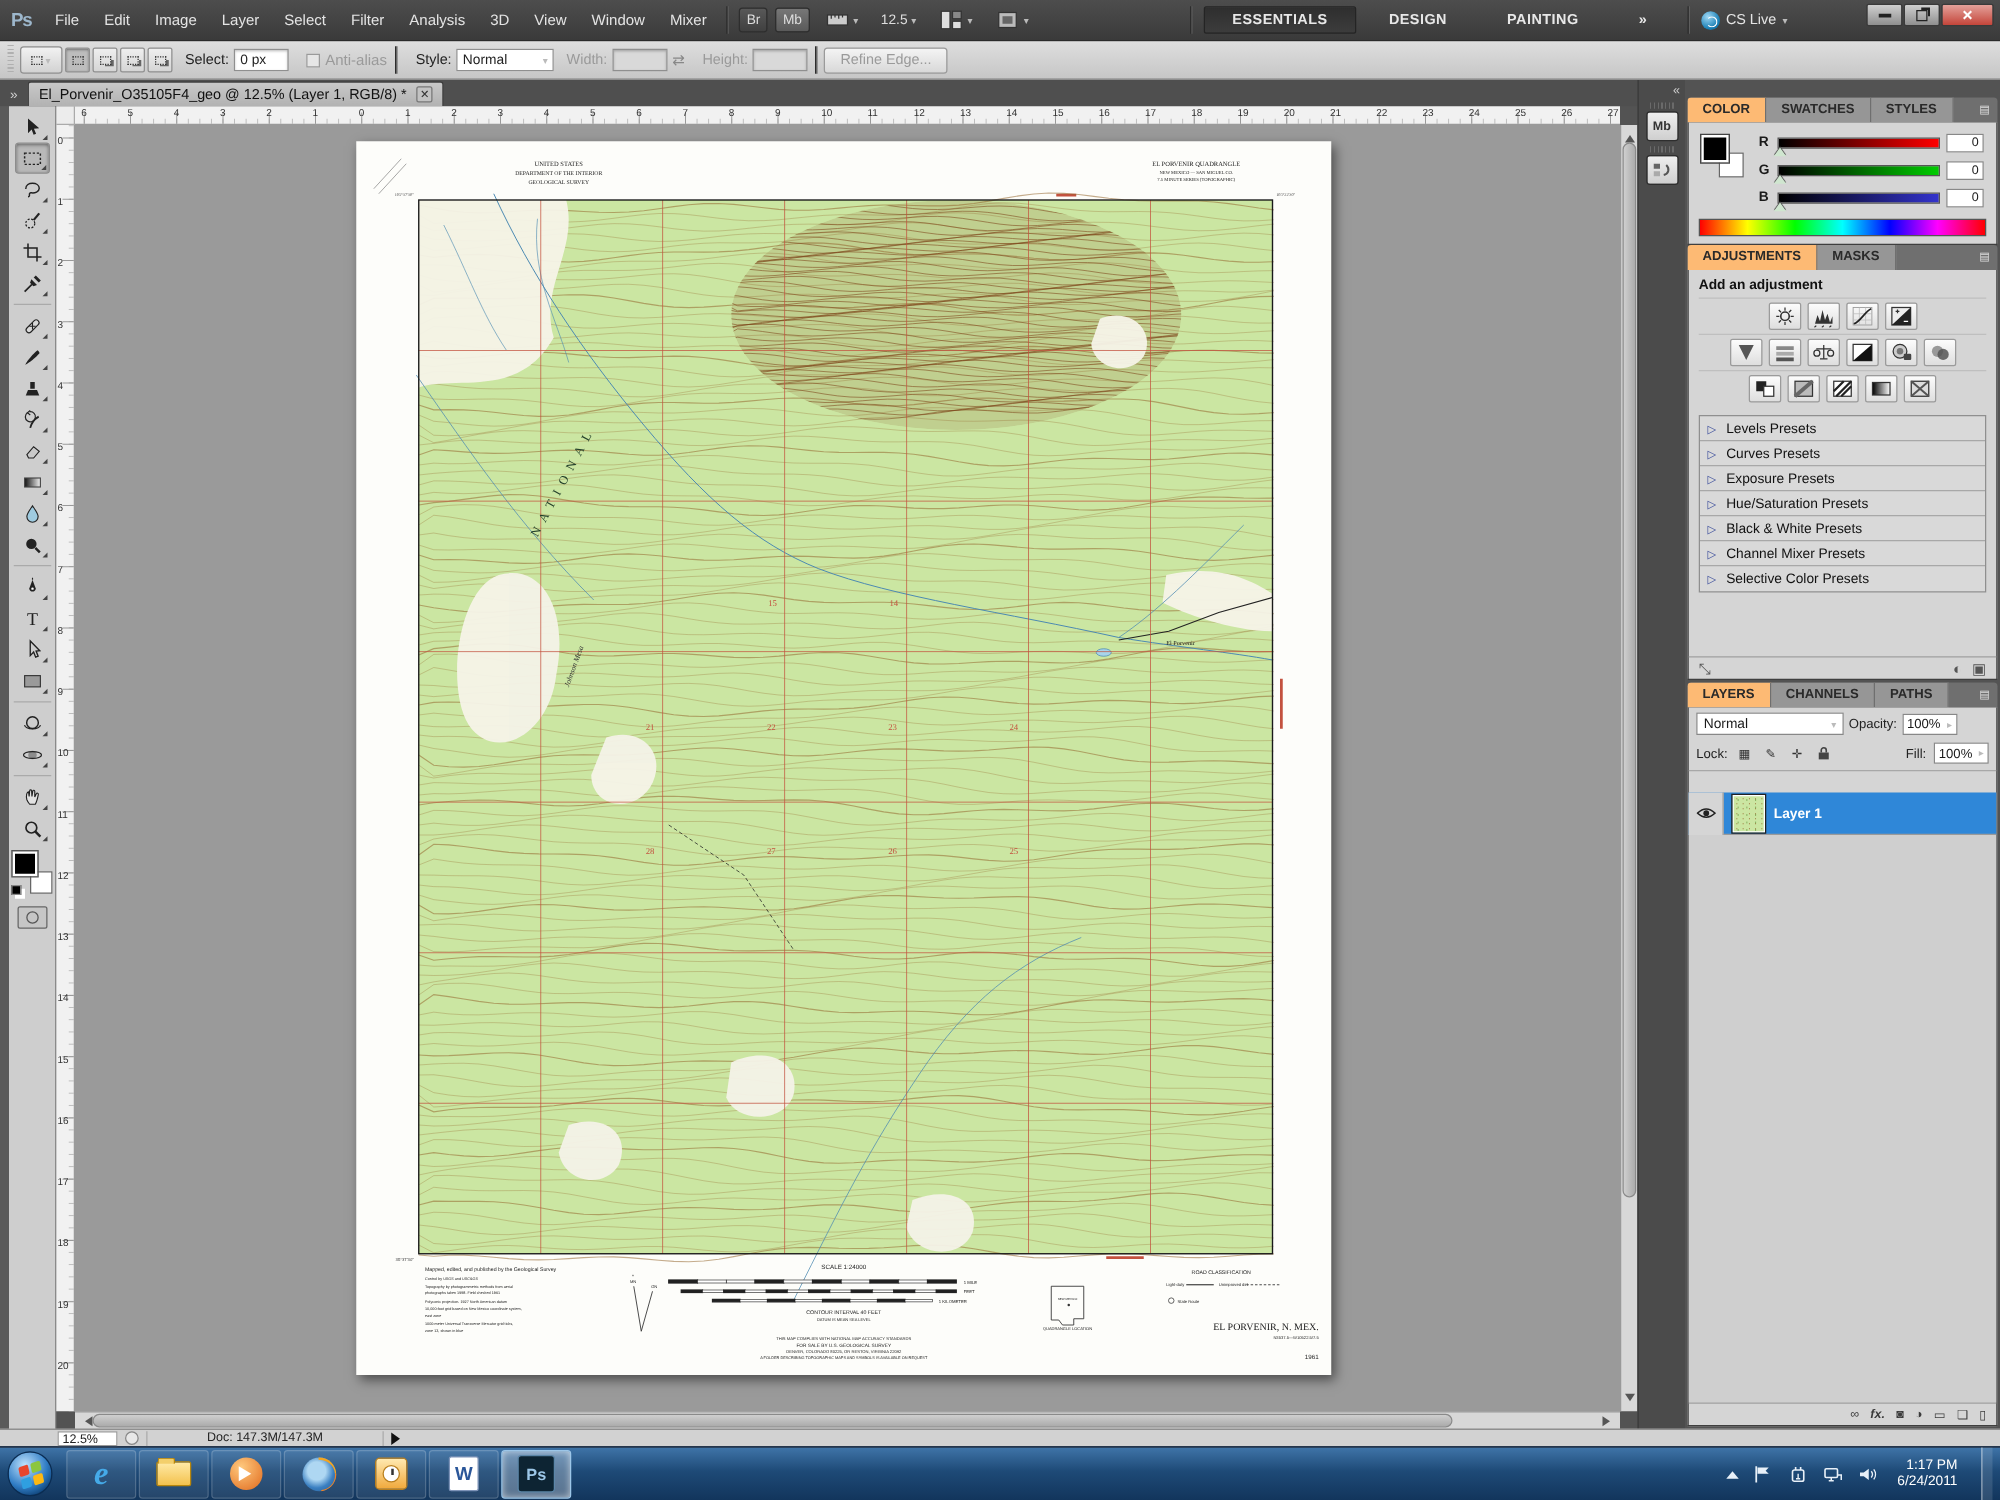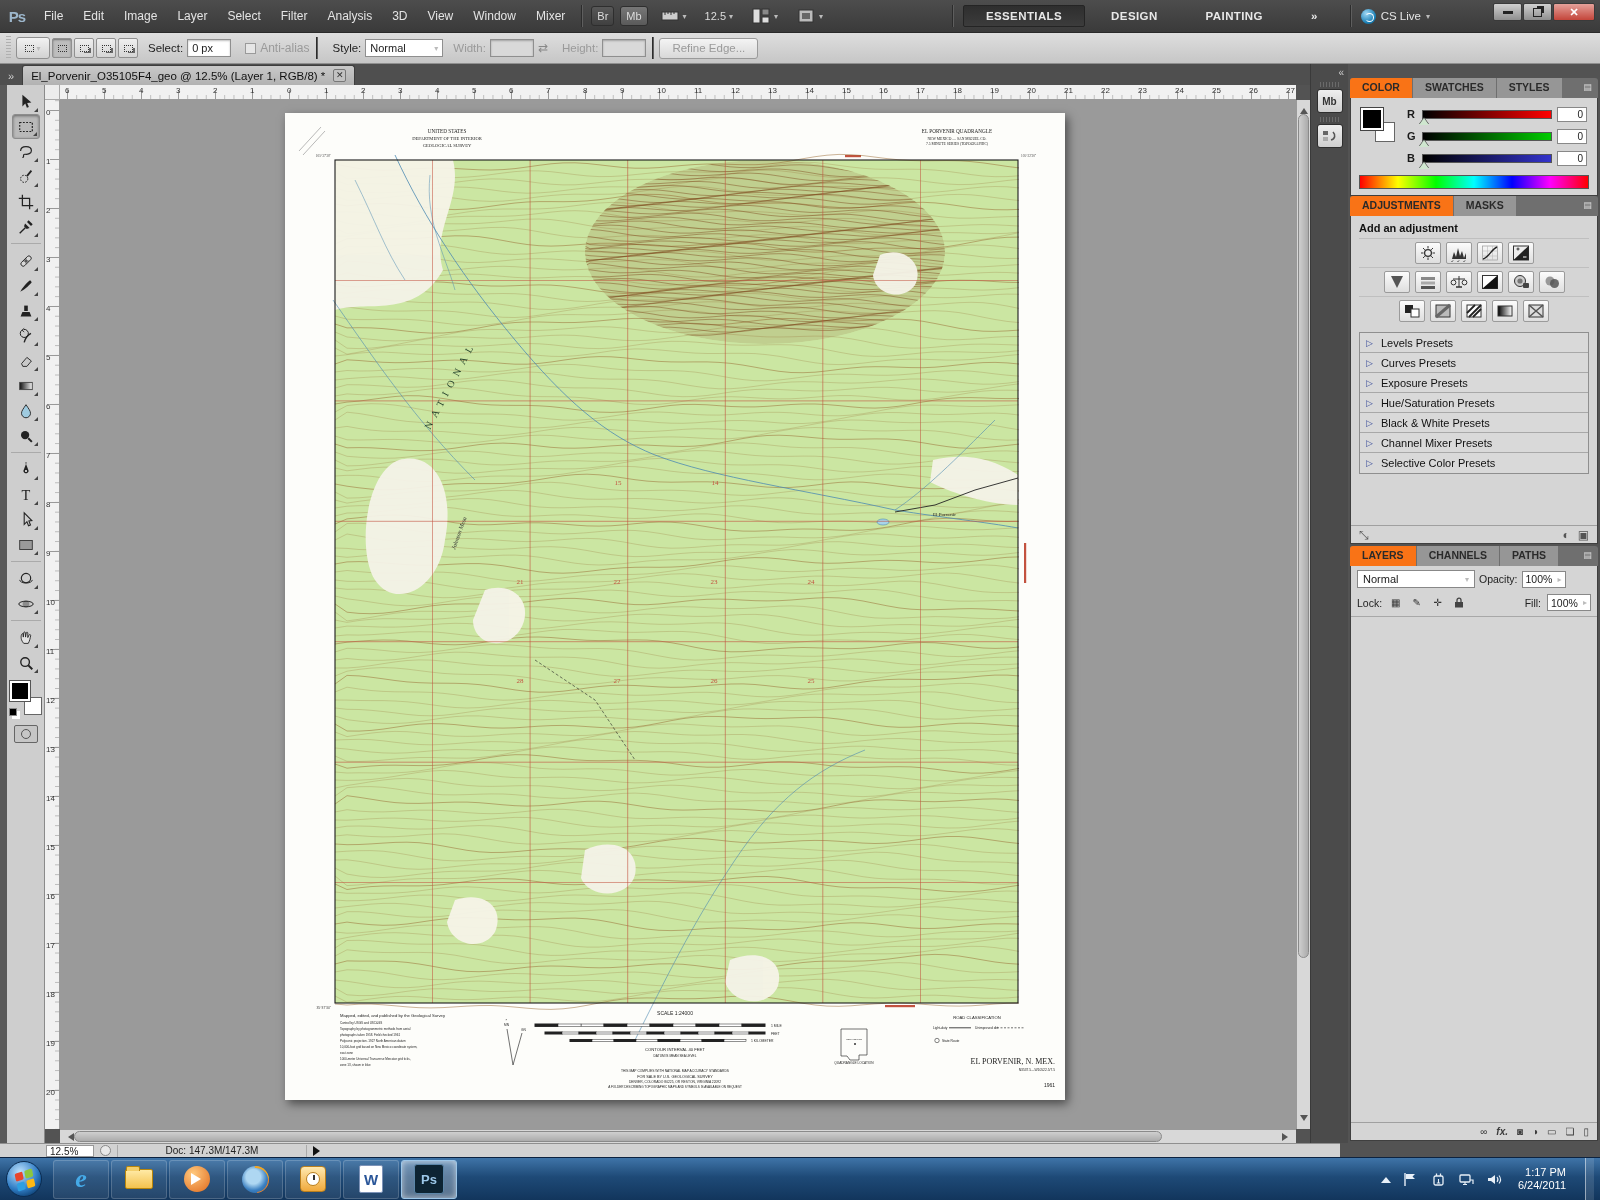--- a/index.html
+++ b/index.html
@@ -78,21 +78,21 @@
 
 #dockstrip{position:absolute;left:1310px;top:64px;width:38px;bottom:57px;background:#4b4b4b;border-left:1px solid #3a3a3a;display:flex;flex-direction:column;align-items:center;padding-top:3px}
 #dockstrip .chev{color:#ccc;font-size:10px;align-self:flex-end;margin-right:4px}
 .dots{width:20px;height:5px;margin:4px 0 2px;background:repeating-linear-gradient(90deg,#6a6a6a 0 1px,transparent 1px 3px)}
 .dicon{width:26px;height:24px;background:linear-gradient(#efefef,#cfcfcf);border:1px solid #2e2e2e;border-radius:3px;display:flex;align-items:center;justify-content:center;font-size:10px;font-weight:bold;color:#333}
 
 #dock{position:absolute;left:1348px;top:64px;width:252px;bottom:57px;background:#535353}
 .pgroup{position:absolute;left:2px;right:2px}
 .ptabs{height:20px;background:#6f6f6f;display:flex;border-radius:3px 3px 0 0;overflow:hidden}
 .ptab{padding:3px 12px;font-size:10.5px;font-weight:bold;color:#2a2a2a;background:#969696;border-right:1px solid #6f6f6f}
-.ptab.active{background:#f97316}
+.ptab.active{background:#fdba74}
 .pmenu{margin-left:auto;color:#ddd;font-size:9px;padding:4px 6px}
 .pbody{position:absolute;left:0;right:0;top:20px;bottom:0;background:#d5d5d5;border:1px solid #3f3f3f;border-top:none}
 
 #grp-color{top:14px;height:118px}
 #cswatch{position:absolute;left:10px;top:10px;width:34px;height:34px}
 #cswatch .fg{position:absolute;left:0;top:0;width:22px;height:22px;background:#000;border:2px solid #fff;outline:1px solid #444;z-index:2}
 #cswatch .bg{position:absolute;right:0;bottom:0;width:20px;height:20px;background:#fff;border:1px solid #666}
 .chan{position:absolute;left:56px;right:10px;height:16px;display:flex;align-items:center;gap:5px}
 .chan .cl{width:10px;font-size:11px;font-weight:bold}
 .slider{flex:1;height:9px;border:1px solid #555;position:relative}
@@ -118,21 +118,21 @@
 .lrow2{display:flex;align-items:center;gap:6px;padding:2px 6px 5px;border-bottom:1px solid #a8a8a8}
 .lockicon{width:15px;height:15px;display:flex;align-items:center;justify-content:center;font-size:10px;color:#333;border:1px solid transparent}
 #layerlist{position:absolute;left:0;right:0;top:68px;bottom:18px;background:#cfcfcf}
 .layer-row{height:34px;background:#2f87d8;display:flex;align-items:center;border-bottom:1px solid #9a9a9a}
 .eyecell{width:28px;height:34px;background:#d5d5d5;border-right:1px solid #9a9a9a;display:flex;align-items:center;justify-content:center}
 .lthumb{width:26px;height:30px;margin:0 7px;background:#cbe6a2;border:1px solid #fff;outline:1px solid #222;background-image:radial-gradient(#96672f 8%,transparent 9%),radial-gradient(#7fae5a 10%,transparent 11%);background-size:5px 4px,7px 6px}
 .lname{color:#fff;font-size:11px;font-weight:bold}
 .layers-foot{position:absolute;left:0;right:0;bottom:0;height:18px;border-top:1px solid #a0a0a0;display:flex;align-items:center;justify-content:flex-end;gap:9px;padding:0 8px;color:#444}
 .fic{font-size:10px;color:#3c3c3c}
 
-#statusbar{position:absolute;left:0;bottom:43px;width:1340px;height:14px;background:#d2d2d2;border-top:1px solid #8f8f8f;display:flex;align-items:center;font-size:10px;color:#222}
+#statusbar{position:absolute;left:0;bottom:43px;width:1600px;height:14px;background:#d2d2d2;border-top:1px solid #8f8f8f;display:flex;align-items:center;font-size:10px;color:#222}
 #statusbar .zoomfield{width:48px;height:12px;background:#fff;border:1px solid #999;margin-left:46px;padding:0 3px;line-height:11px}
 #statusbar .clock{width:11px;height:11px;border:1px solid #888;border-radius:50%;margin:0 6px;background:#e8e8e8}
 #statusbar .docfield{width:190px;text-align:center;border-left:1px solid #aaa;border-right:1px solid #aaa;height:12px;line-height:11px}
 #statusbar .tri{width:0;height:0;border:5px solid transparent;border-left:7px solid #111;margin-left:6px}
 
 #taskbar{position:absolute;left:0;bottom:0;width:1600px;height:43px;background:linear-gradient(#3f74a8,#1e4a77 45%,#12355c);border-top:1px solid #0c2340;display:flex;align-items:center}
 #orb{width:36px;height:36px;margin:0 10px 0 6px;border-radius:50%;background:radial-gradient(circle at 38% 30%,#bfe3ff,#2f7cc4 55%,#0b3a6b 85%);border:1px solid #0a2c52;position:relative}
 #orb .fl{position:absolute;left:9px;top:9px;width:18px;height:18px;transform:rotate(-12deg) skewY(-6deg);display:grid;grid-template-columns:8px 8px;grid-gap:2px}
 #orb .fl i{width:8px;height:8px;border-radius:1.5px}
 .tkbtn{width:56px;height:39px;margin:0 1px;border-radius:3px;display:flex;align-items:center;justify-content:center;background:rgba(255,255,255,.08);border:1px solid rgba(255,255,255,.18)}
@@ -1066,20 +1066,32 @@
                 <rect x="1" y="5" width="8" height="5.5" fill="#444"></rect>
                 <path d="M3 5 V3.2 a2 2 0 0 1 4 0 V5" fill="none" stroke="#444" stroke-width="1.3"></path>
               </svg>
           </span>
           <span class="small-label" style="margin-left:auto">Fill:</span>
           <div class="vbox">
               <span>100%</span>
               <span class="dd">▸</span>
             </div>
         </div>
+        <div id="layerlist">
+          <div class="layer-row">
+            <div class="eyecell">
+              <svg width="16" height="11" viewBox="0 0 16 11">
+                  <path d="M1 5.5 Q8 -1 15 5.5 Q8 12 1 5.5 Z" fill="none" stroke="#222" stroke-width="1.1"></path>
+                  <circle cx="8" cy="5.5" r="2.3" fill="#222"></circle>
+                </svg>
+            </div>
+            <div class="lthumb"></div>
+            <span class="lname">Layer 1</span>
+          </div>
+        </div>
         <div class="layers-foot">
           <span class="fic">∞</span>
           <span class="fic" style="font-style:italic;font-weight:bold">fx.</span>
           <span class="fic">◙</span>
           <span class="fic">◑</span>
           <span class="fic">▭</span>
           <span class="fic">❏</span>
           <span class="fic">▯</span>
         </div>
       </div>

